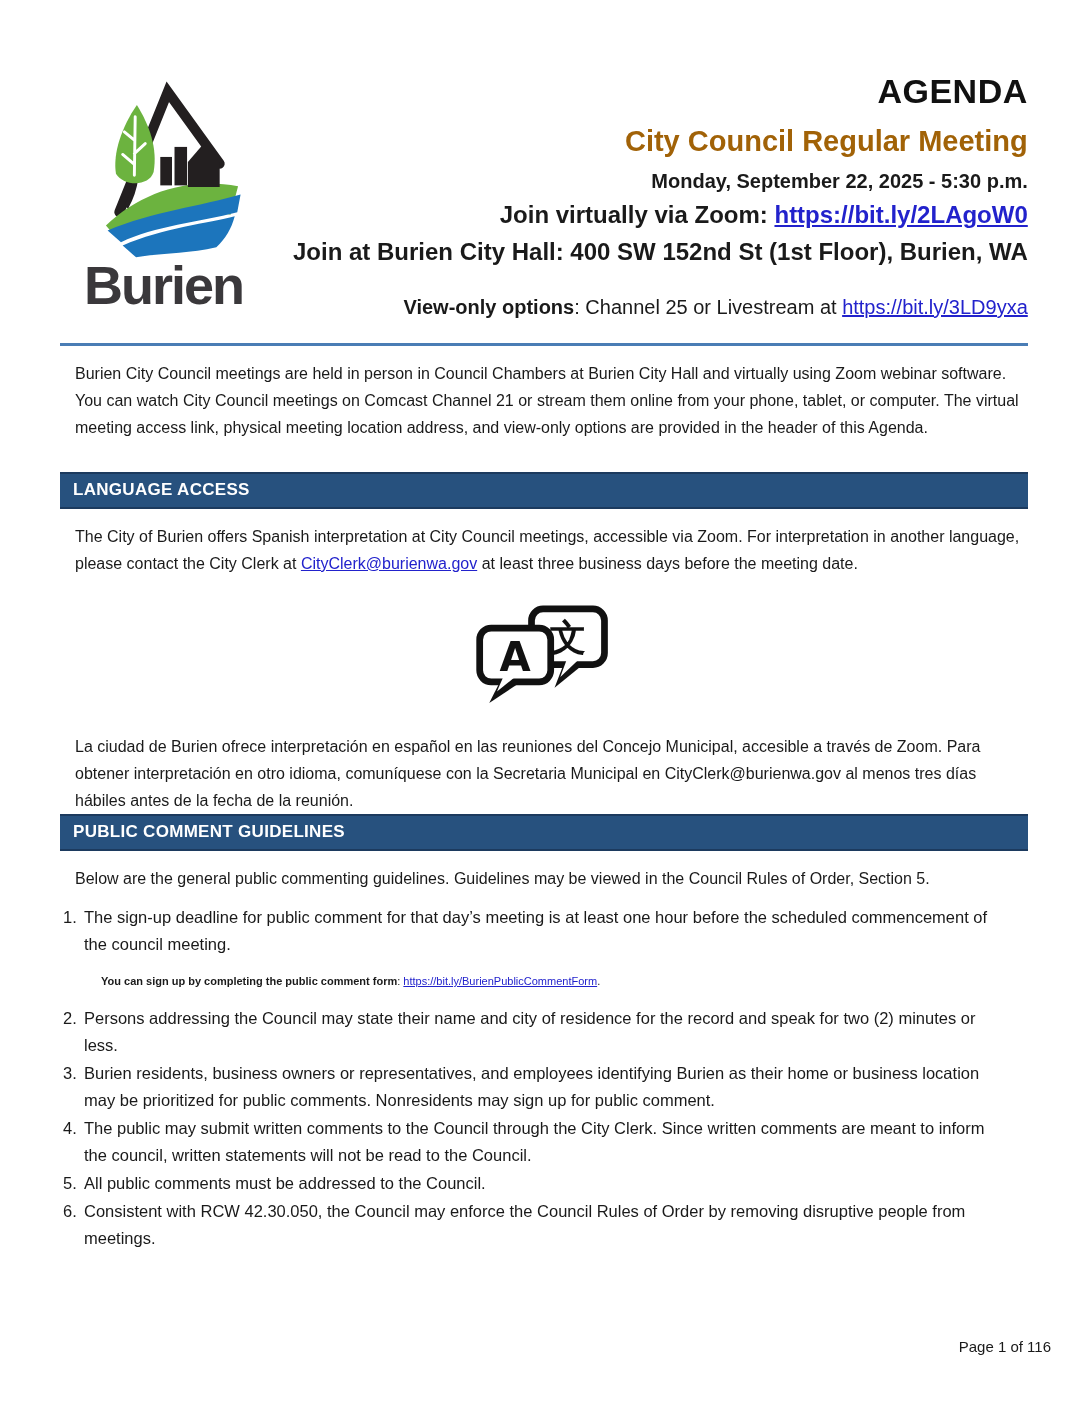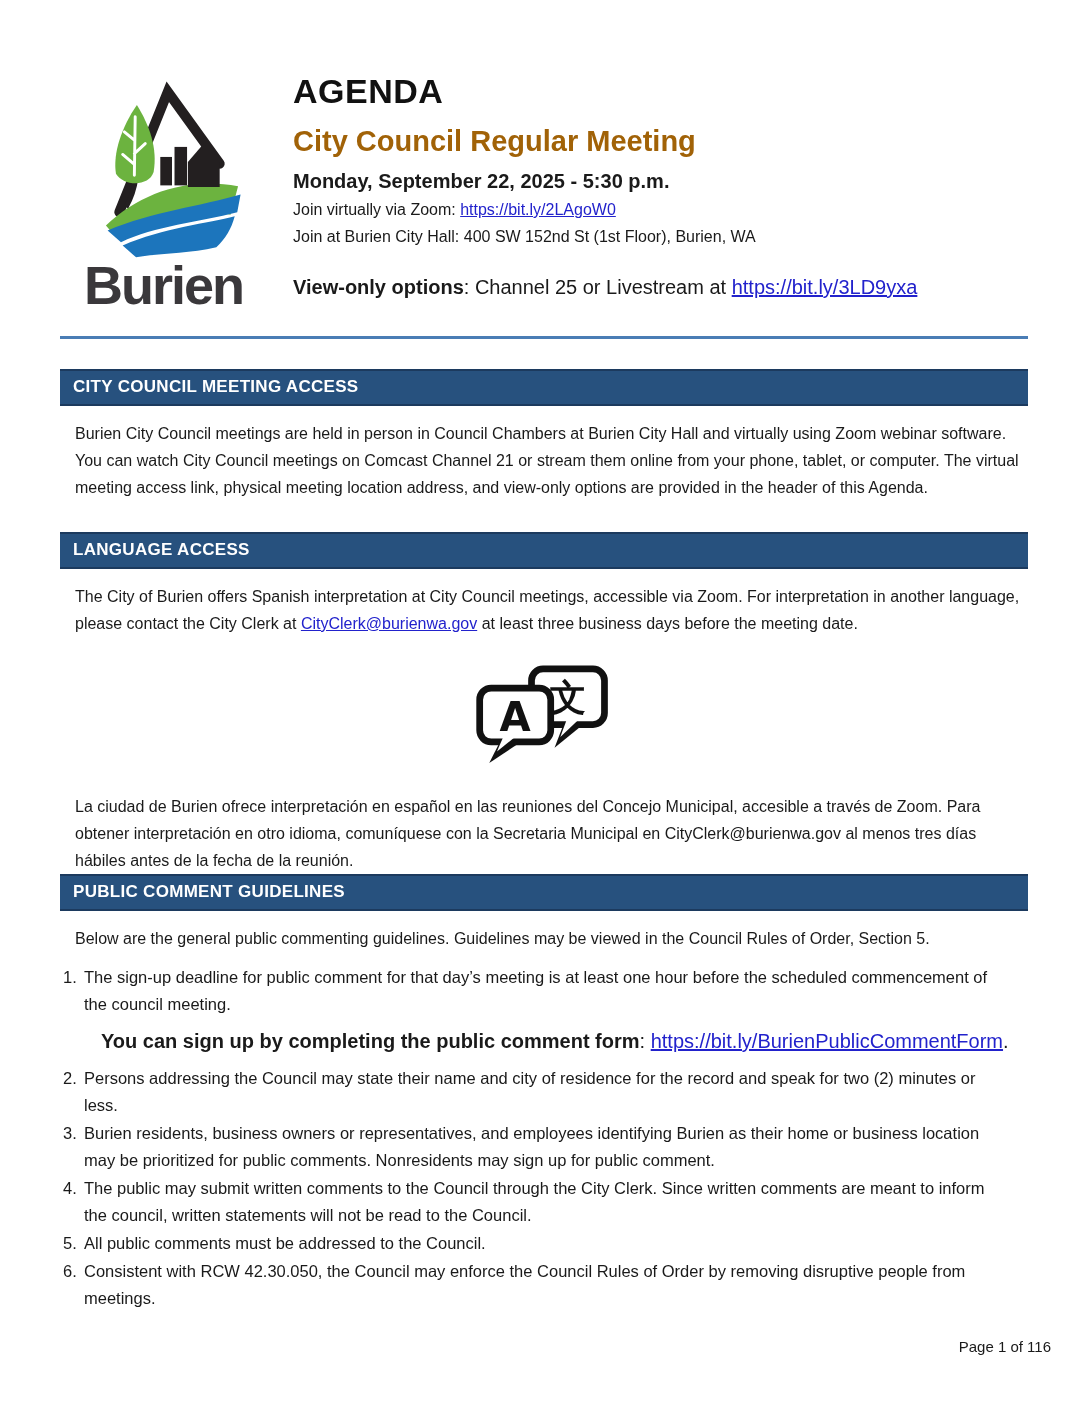--- a/index.html
+++ b/index.html
@@ -11,25 +11,25 @@
   }
   .content { padding:0 60px; }
   
   .header { display:flex; margin-top:66px; }
   .logo-block { width:233px; flex:0 0 233px; padding-top:14px; }
   .logo-svg { display:block; margin-left:18px; }
   .wordmark {
     font-size:54px; font-weight:800; color:#3a383b; letter-spacing:-2px;
     margin:-6px 0 0 24px; line-height:1;
   }
-  .header-text { padding-top:6px; font-size:20px; }
+  .header-text { padding-top:6px; font-size:20px;text-align:right; }
   .h-title { font-size:34px; font-weight:700; color:#111; margin-bottom:14px; letter-spacing:0.5px; }
   .h-meeting { font-size:29px; font-weight:700; color:#a16207; margin-bottom:12px; }
   .h-date { font-size:20px; font-weight:700; margin-bottom:8px; }
-  .h-line { font-size:16px; margin-bottom:9px; }
+  .h-line { font-size:24px; margin-bottom:9px;font-weight:bold; }
   .h-viewonly { font-size:20px; margin-top:30px; }
   a.link, .link { color:#2222cc; text-decoration:underline; cursor:pointer; }
   .bold { font-weight:700; }
   
   .rule { margin-top:24px; border-top:3px solid #4a7db5; height:0; }
   
   .bar {
     background:#27517e; color:#ffffff; font-weight:700; font-size:17px;
     letter-spacing:0.3px; padding:6px 13px 7px 13px;
     border-top:2px solid #1c3a5e; border-bottom:2px solid #1c3a5e;
@@ -38,21 +38,21 @@
   .para {
     font-size:16px; line-height:27px; margin:14px 2px 0 15px; width:948px;
   }
   
   .icon-wrap { text-align:center; margin:26px 0 16px 0; }
   
   .list { margin-top:12px; }
   .li { display:flex; margin:0 0 1px 3px; font-size:16.5px; line-height:27px; }
   .li .num { flex:0 0 21px; }
   .li .txt { flex:1; max-width:920px; }
-  .signup { margin:10px 0 10px 41px; font-size:20px; line-height:27px; }
+  .signup { margin:10px 0 10px 41px; font-size:11px; line-height:27px; }
   
   .footer {
     position:absolute; right:37px; bottom:53px; font-size:15px; color:#1a1a1a;
   }
 </style>
 </head>
 <body>
 
 <div class="page">
   <div class="content">
@@ -87,21 +87,20 @@
         <div class="h-meeting">City Council Regular Meeting</div>
         <div class="h-date">Monday, September 22, 2025 - 5:30 p.m.</div>
         <div class="h-line"><span>Join virtually via Zoom: </span><a class="link">https://bit.ly/2LAgoW0</a></div>
         <div class="h-line">Join at Burien City Hall: 400 SW 152nd St (1st Floor), Burien, WA</div>
         <div class="h-viewonly"><span class="bold">View-only options</span><span>: Channel 25 or Livestream at </span><a class="link">https://bit.ly/3LD9yxa</a></div>
       </div>
     </div>
 
     <div class="rule"></div>
 
-    <div class="bar m1">CITY COUNCIL MEETING ACCESS</div>
     <div class="para">Burien City Council meetings are held in person in Council Chambers at Burien City Hall and virtually using Zoom webinar software. You can watch City Council meetings on Comcast Channel 21 or stream them online from your phone, tablet, or computer. The virtual meeting access link, physical meeting location address, and view-only options are provided in the header of this Agenda.</div>
 
     <div class="bar" style="margin-top:31px;">LANGUAGE ACCESS</div>
     <div class="para"><span>The City of Burien offers Spanish interpretation at City Council meetings, accessible via Zoom. For interpretation in another language, please contact the City Clerk at </span><a class="link">CityClerk@burienwa.gov</a><span> at least three business days before the meeting date.</span></div>
 
     <div class="icon-wrap">
       <svg width="144" height="104" viewBox="0 0 150 108" aria-hidden="true">
 
         <g>
           <rect x="62" y="6" width="76" height="58" rx="12" fill="#ffffff" stroke="#111" stroke-width="7"></rect>

